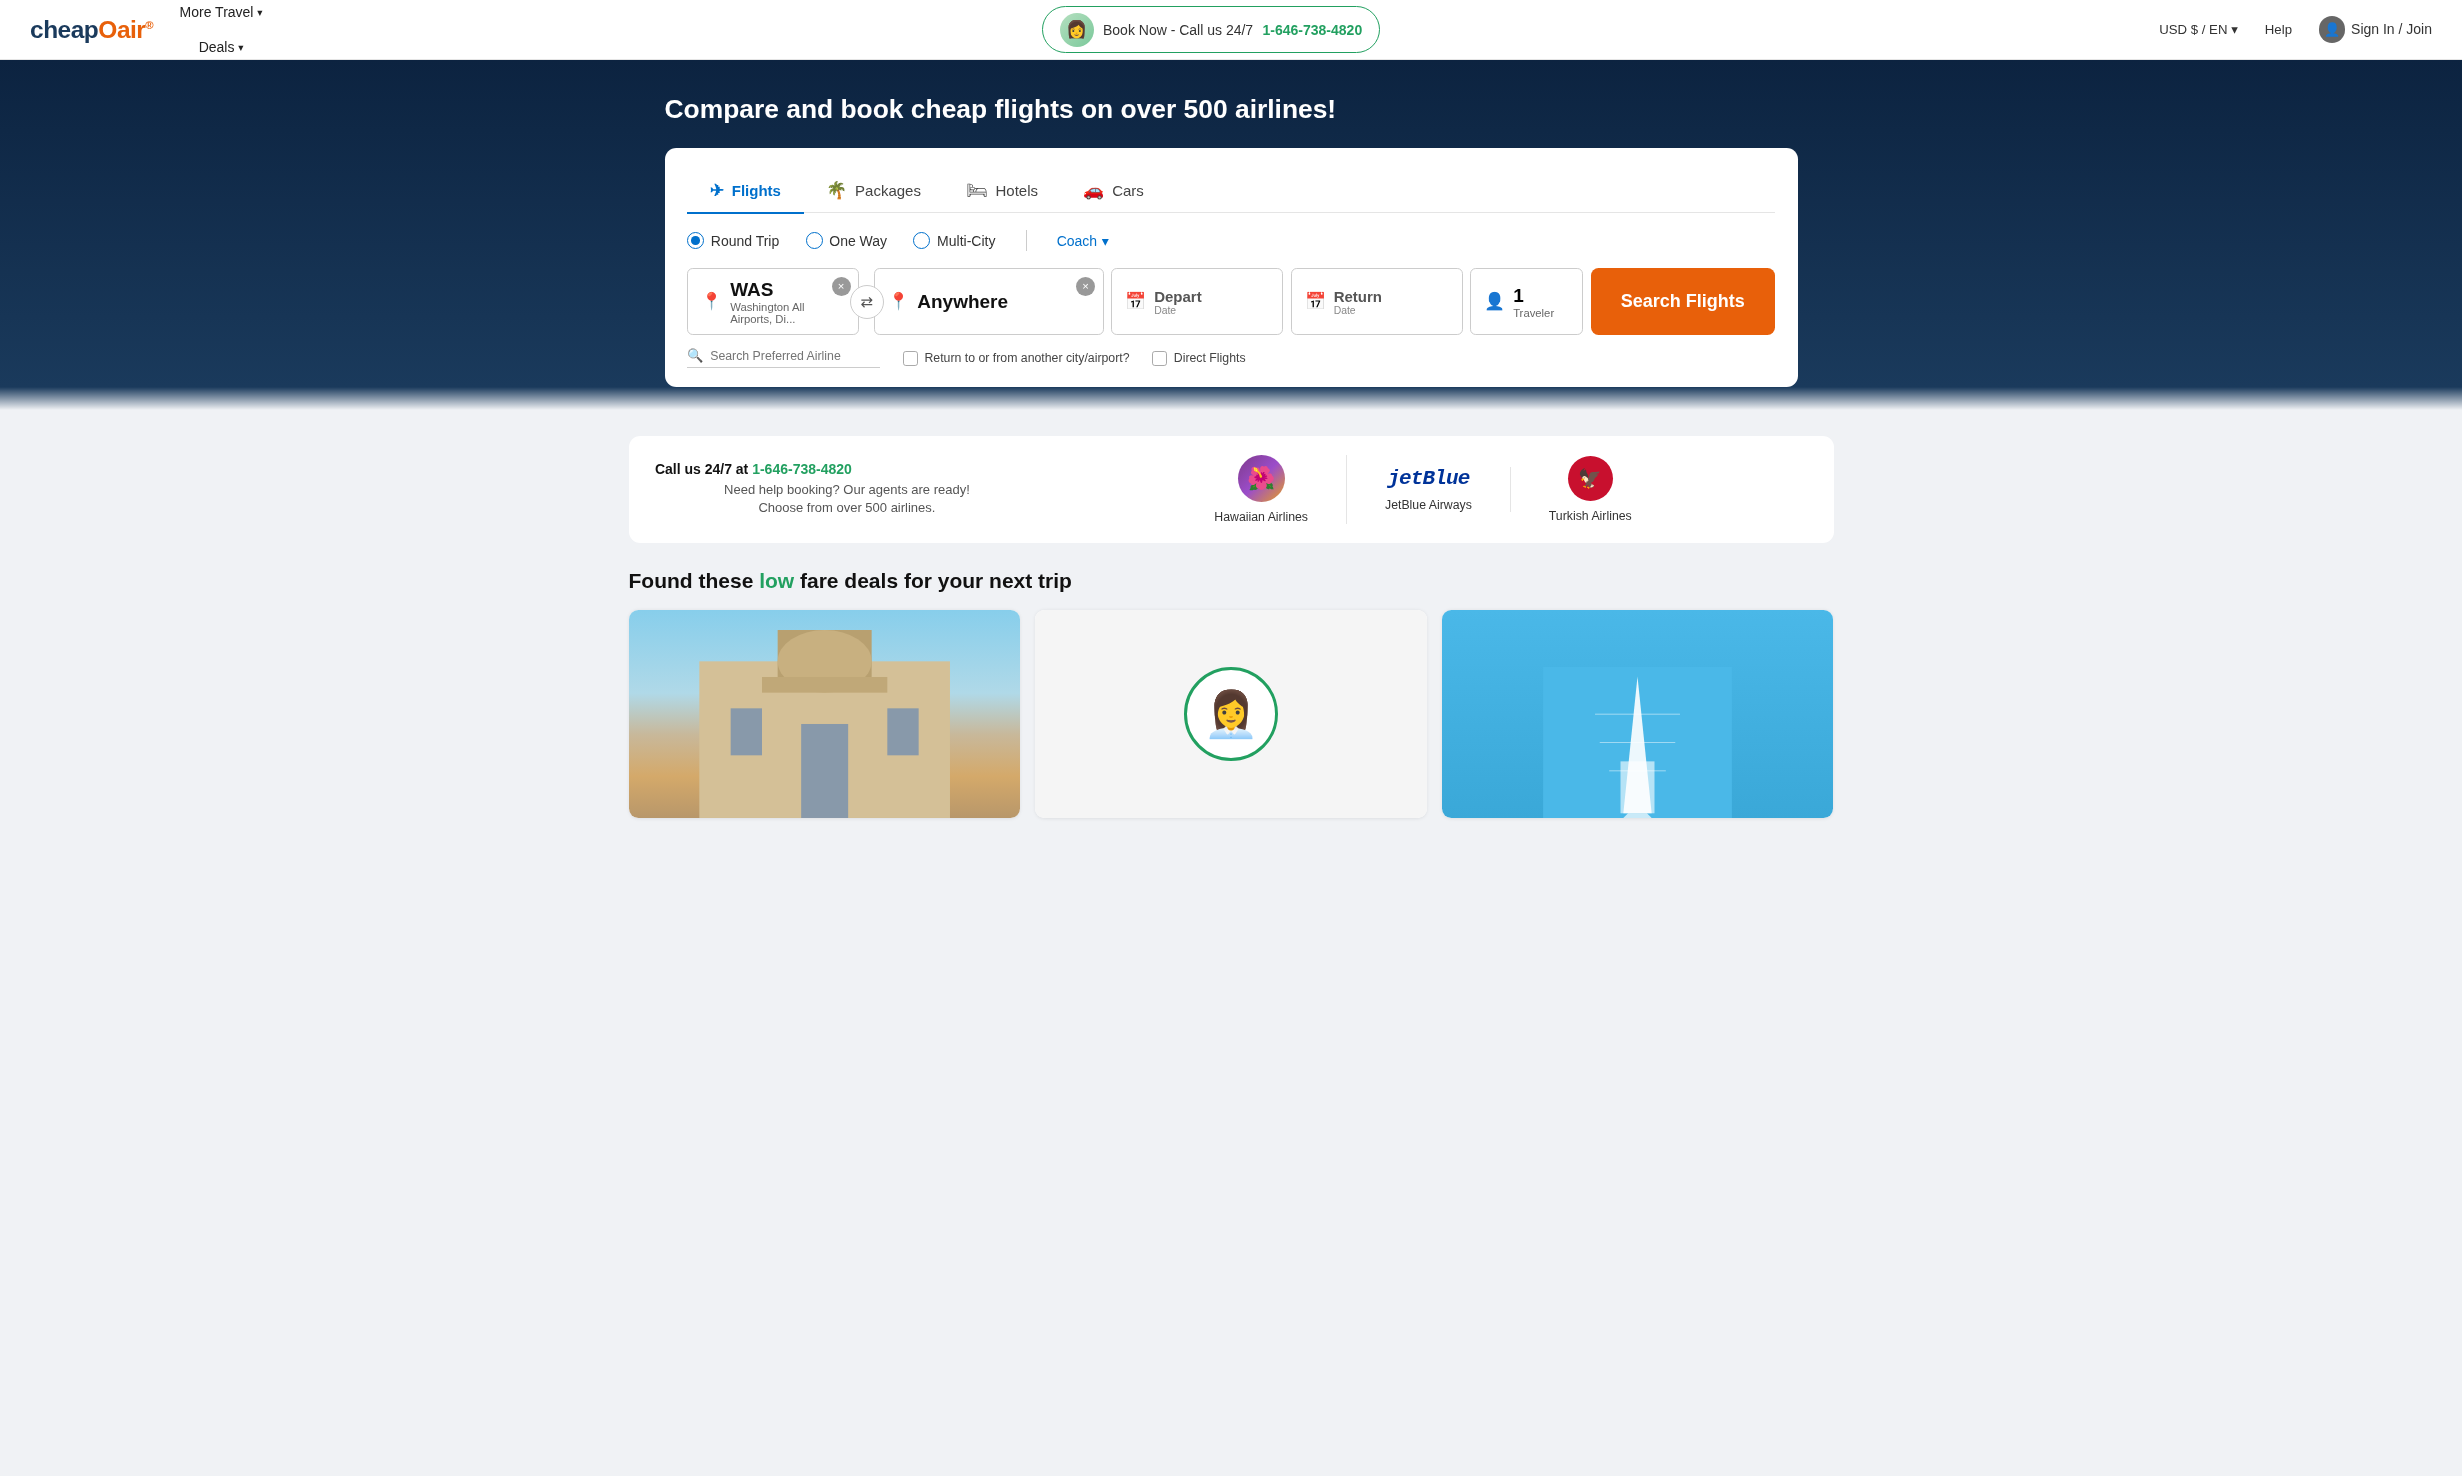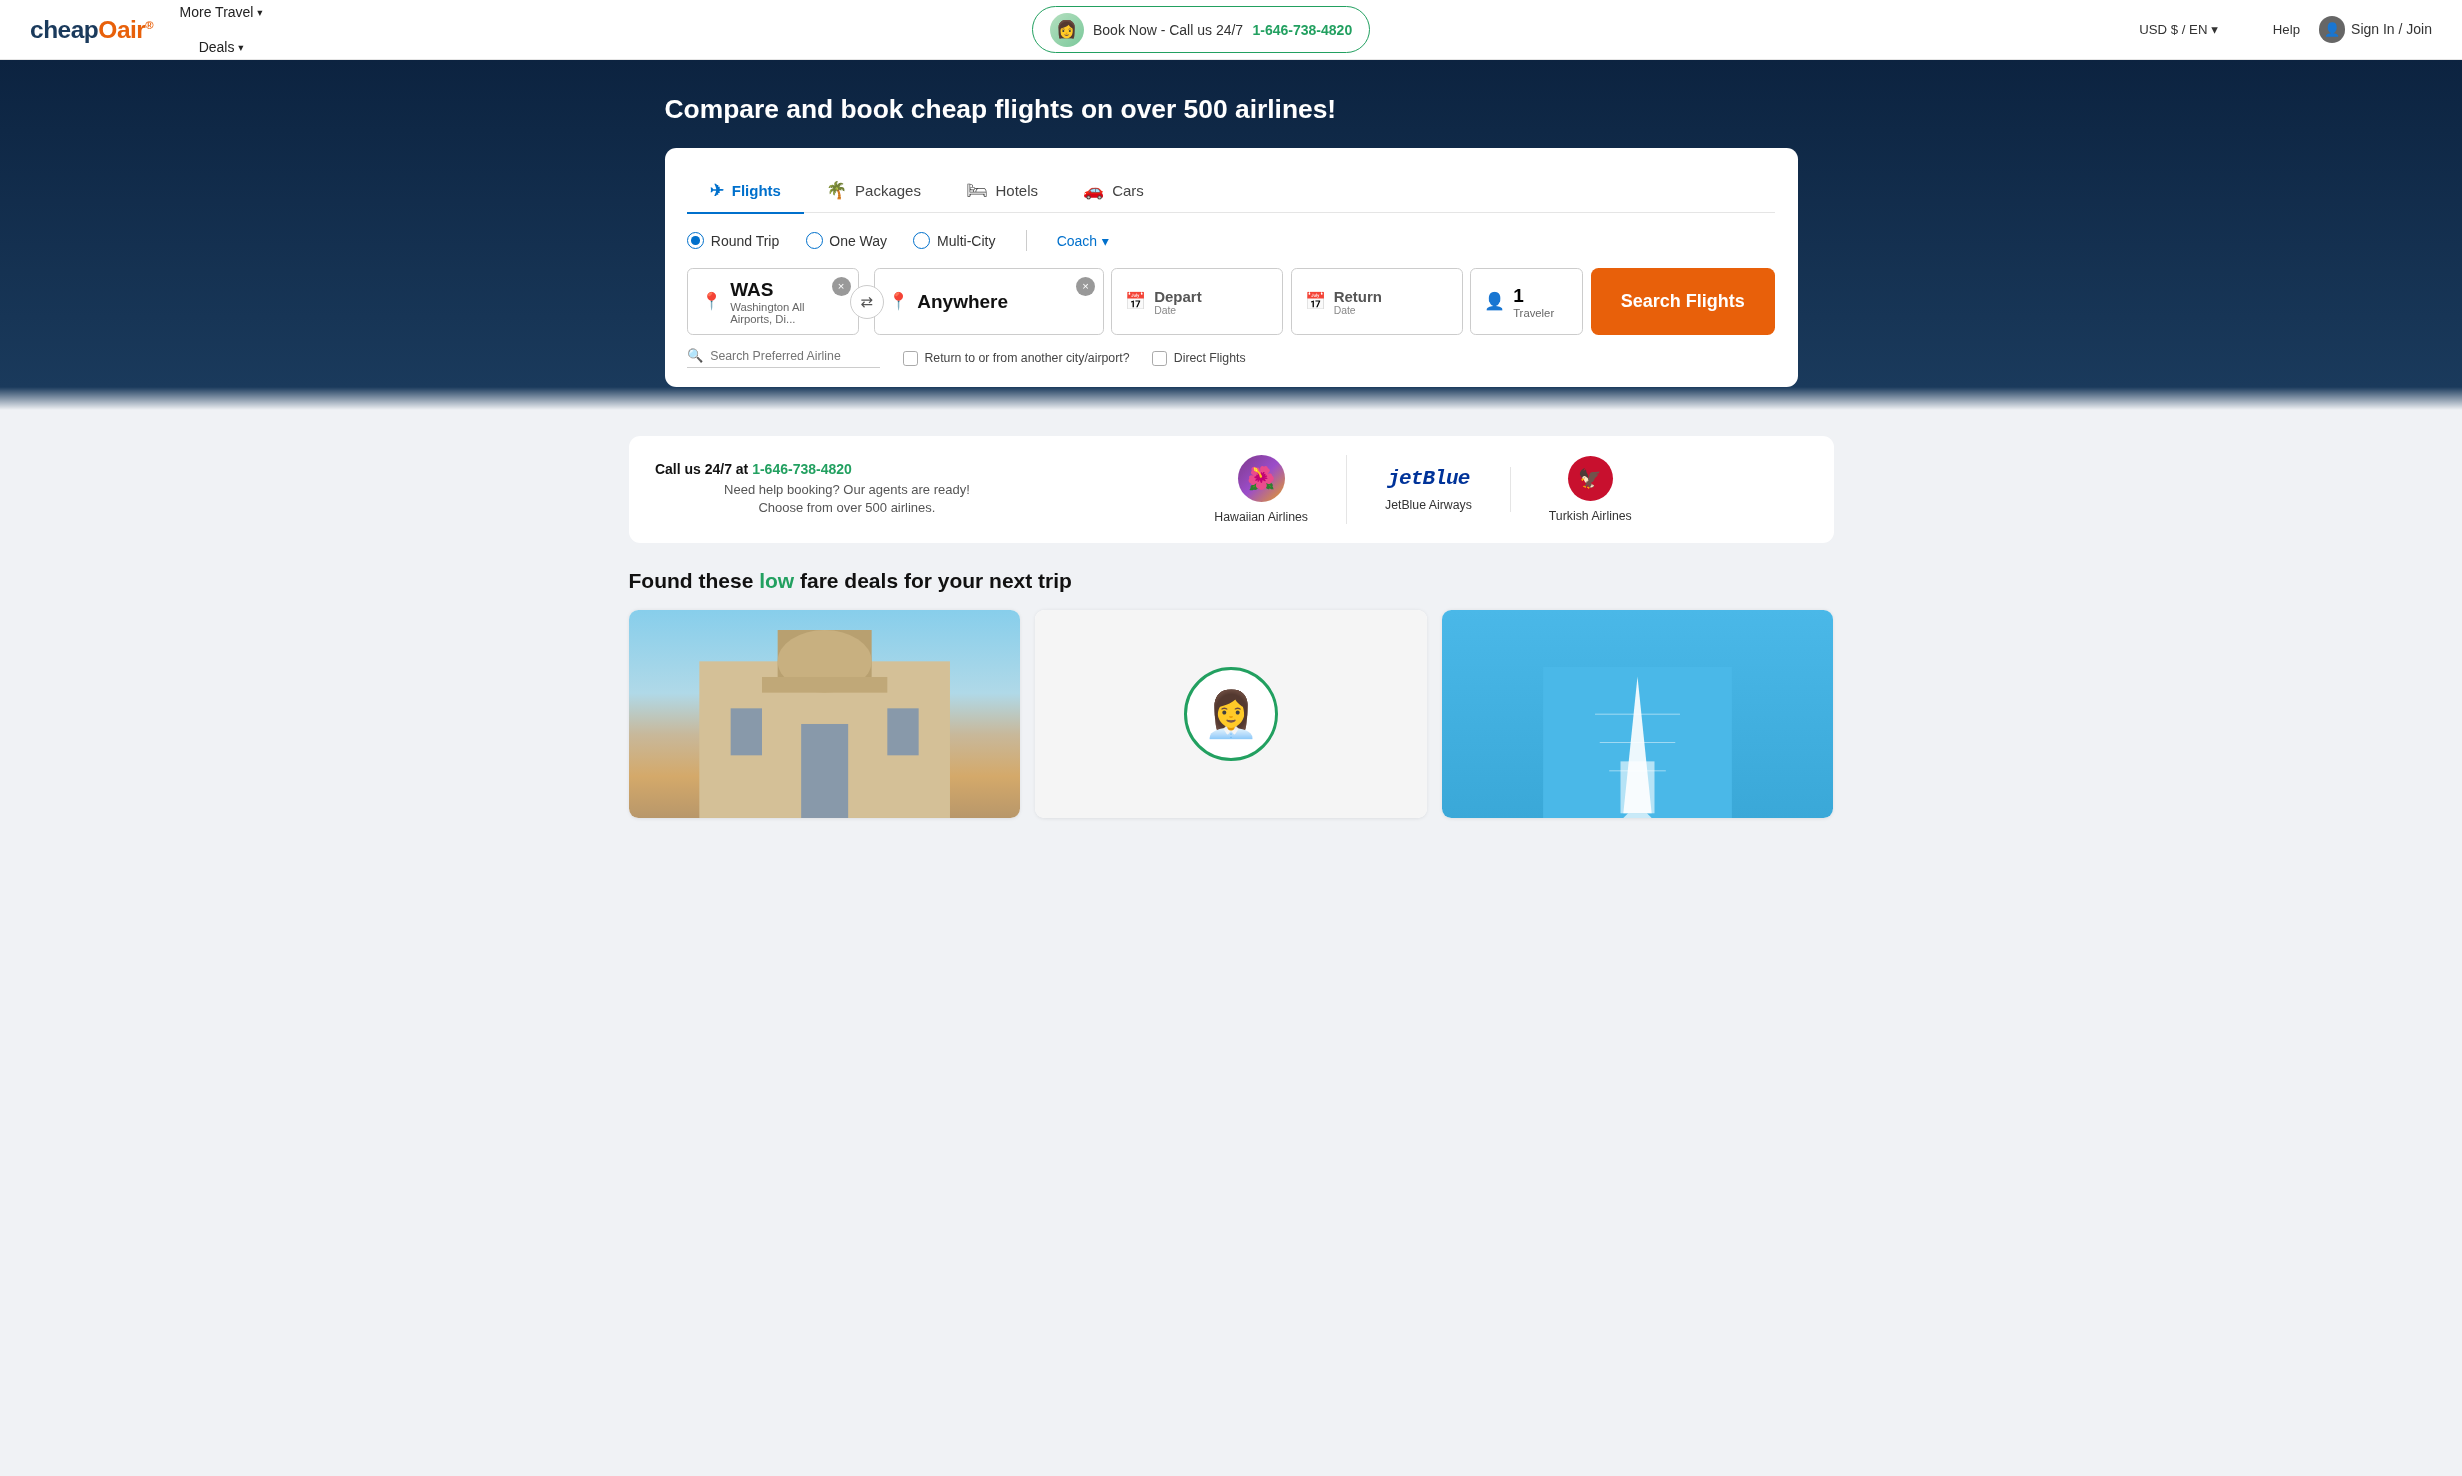--- a/index.html
+++ b/index.html
@@ -25,26 +25,26 @@
     .nav-center {
       margin: 0 auto; display: flex; align-items: center;
       border: 1.9px solid #22a060; border-radius: 26.4px; padding: 5.7px 17px; gap: 9.4px;
     }
     .agent-avatar {
       width: 34px; height: 34px; border-radius: 50%; background: linear-gradient(135deg, #b5e0c0 0%, #7ac89a 100%);
       display: flex; align-items: center; justify-content: center; font-size: 17px; overflow: hidden;
     }
     .book-now-text { font-size: 14px; color: #333; font-weight: 500; }
     .phone-number { color: #22a060; font-weight: 700; font-size: 14px; }
-    .nav-right { display: flex; align-items: center; gap: 19px; }
+    .nav-right { display: flex; align-items: center; gap: 27px; }
     .currency-btn {
       display: flex; align-items: center; gap: 3.8px; font-size: 13.2px; color: #333;
       cursor: pointer; background: none; border: none; font-family: inherit;
     }
-    .help-link { font-size: 13.2px; color: #333; cursor: pointer; margin-left: 36px; }
+    .help-link { font-size: 13.2px; color: #333; cursor: pointer; }
     .sign-in-btn {
       display: flex; align-items: center; gap: 5.7px; font-size: 14px; color: #333;
       cursor: pointer; background: none; border: none; font-family: inherit;
     }
     .user-icon {
       width: 26.4px; height: 26.4px; border-radius: 50%; background: #666;
       display: flex; align-items: center; justify-content: center; color: #fff; font-size: 13.2px;
     }
 
     

